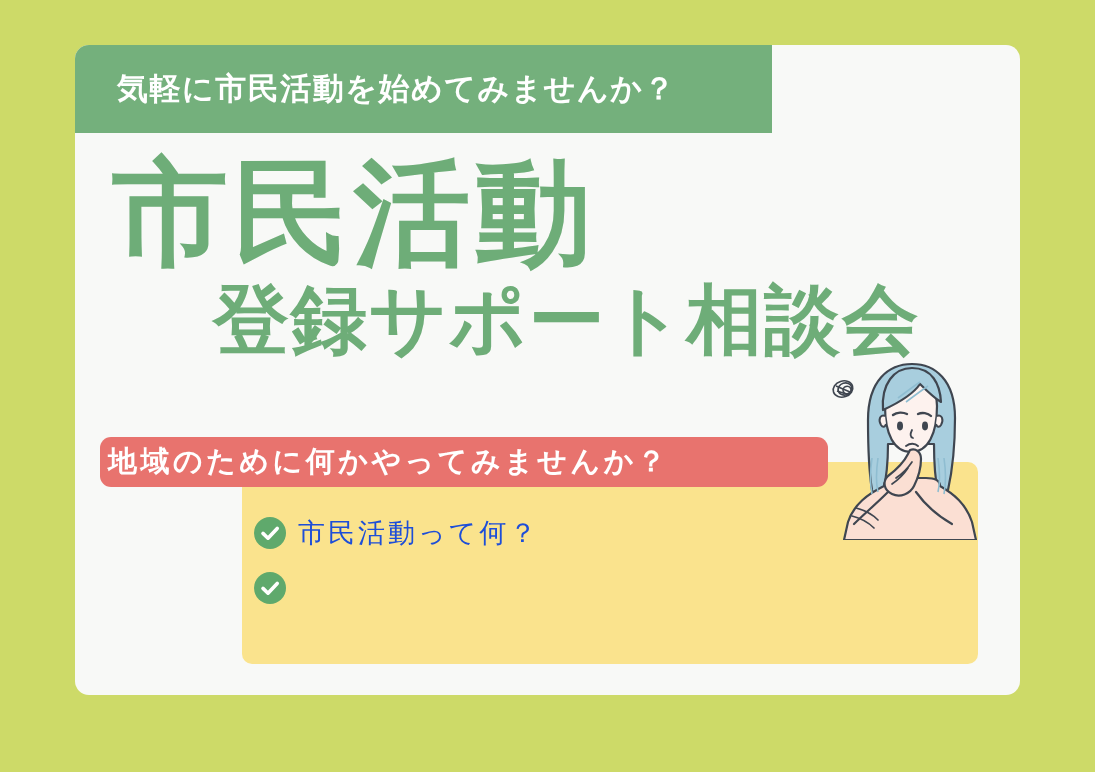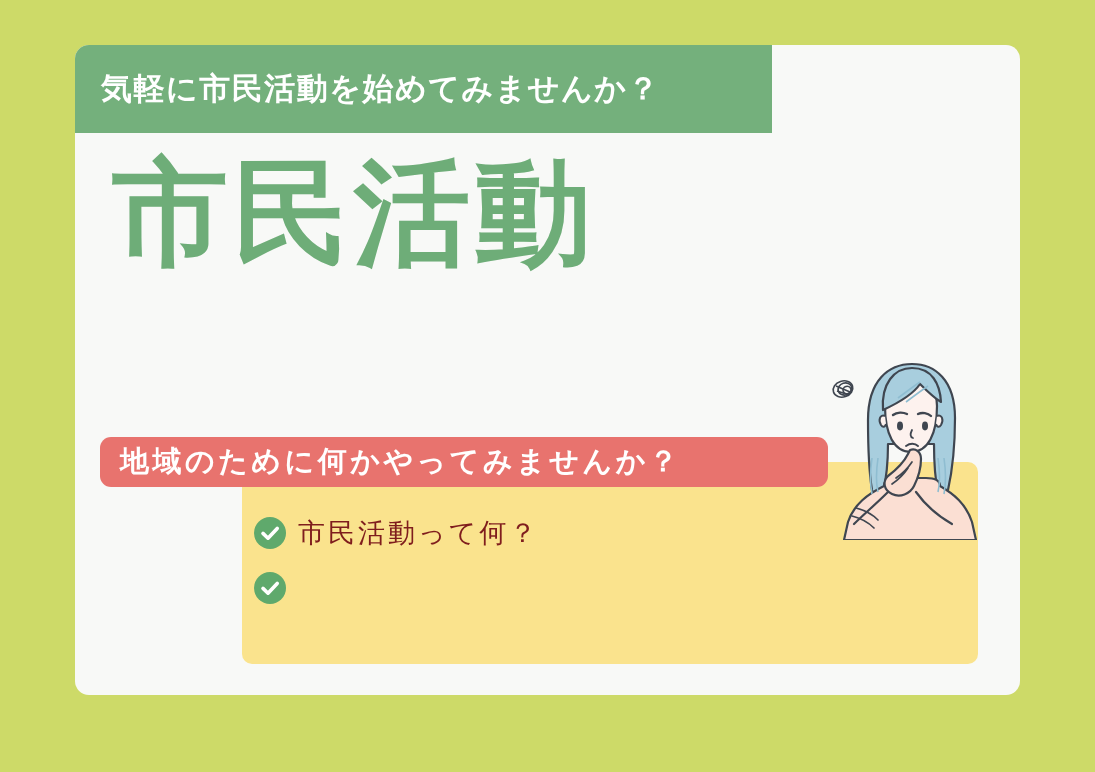--- a/index.html
+++ b/index.html
@@ -34,21 +34,21 @@
     position: absolute;
     left: 75px;
     top: 45px;
     width: 697px;
     height: 88px;
     background: #74b07c;
     border-top-left-radius: 14px;
     display: flex;
     align-items: center;
     box-sizing: border-box;
-    padding-left: 26px;
+    padding-left: 42px;
   }
   #kicker-text {
     color: #ffffff;
     font-size: 31px;
     font-weight: bold;
     letter-spacing: 1.5px;
     white-space: nowrap;
   }
   
   #headline-main {
@@ -89,21 +89,21 @@
     position: absolute;
     left: 100px;
     top: 437px;
     width: 728px;
     height: 50px;
     background: #e8736e;
     border-radius: 11px;
     display: flex;
     align-items: center;
     box-sizing: border-box;
-    padding-left: 20px;
+    padding-left: 8px;
   }
   #lead-ribbon-text {
     color: #ffffff;
     font-size: 29px;
     font-weight: bold;
     letter-spacing: 3.5px;
     white-space: nowrap;
   }
   
   #checklist {
@@ -119,21 +119,21 @@
   }
   .check-icon {
     flex: 0 0 auto;
     width: 32px;
     height: 32px;
     margin-right: 12px;
     display: block;
   }
   .check-label {
     font-size: 27px;
-    color: #7f1d1d;
+    color: #1d4ed8;
     letter-spacing: 3px;
     white-space: nowrap;
   }
   
   #illustration {
     position: absolute;
     left: 826px;
     top: 358px;
     width: 165px;
     height: 182px;
@@ -145,20 +145,21 @@
 
 <div id="poster">
 
   <div id="card"></div>
 
   <div id="kicker-banner">
     <span id="kicker-text">気軽に市民活動を始めてみませんか？</span>
   </div>
 
   <div id="headline-main">市民活動</div>
+  <div id="headline-sub">登録サポート相談会</div>
 
   <div id="question-box"></div>
 
   <div id="lead-ribbon">
     <span id="lead-ribbon-text">地域のために何かやってみませんか？</span>
   </div>
 
   <div id="checklist">
 
     <div class="check-row">

